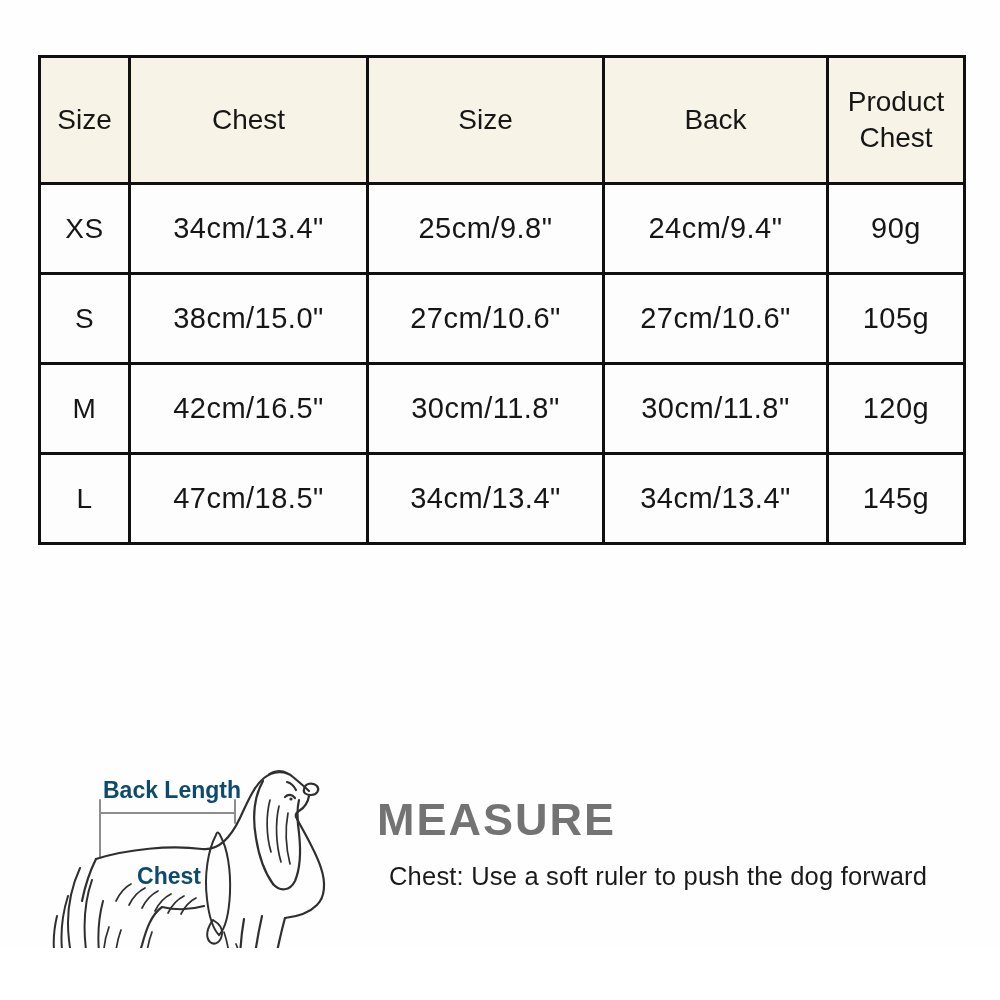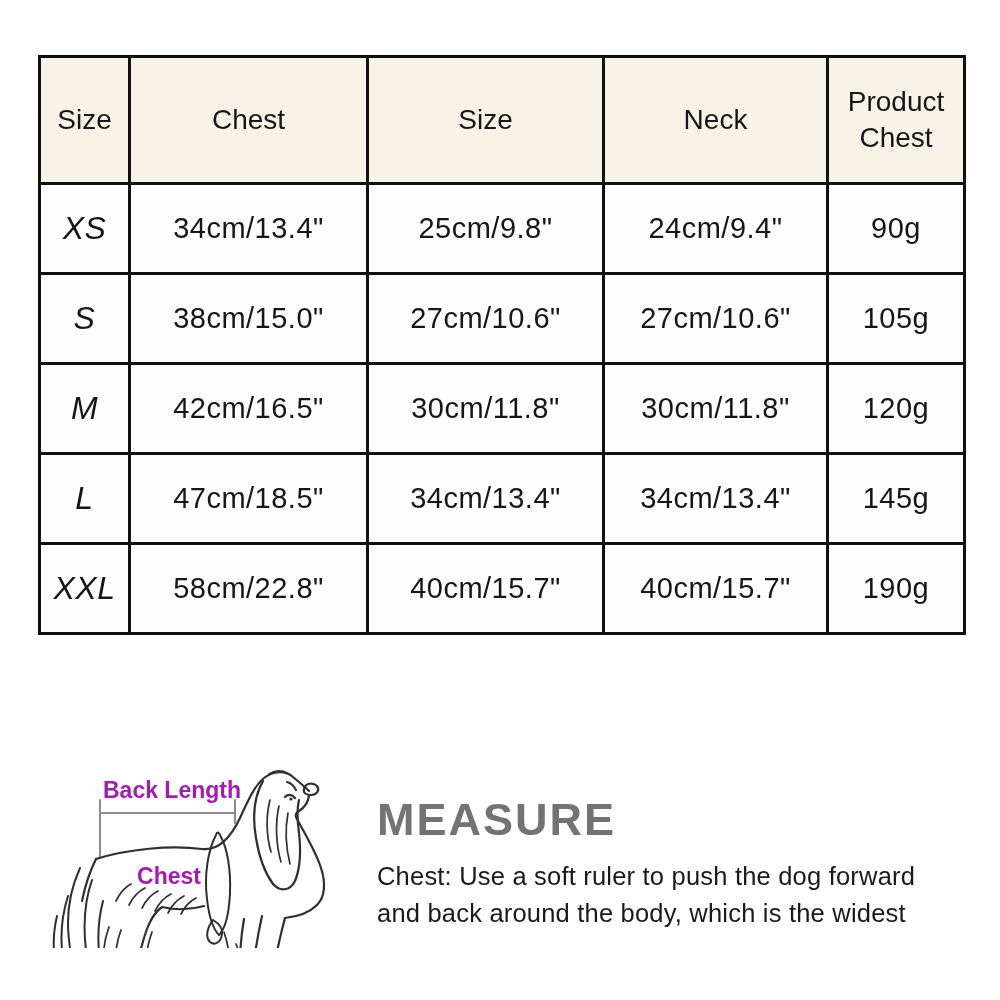--- a/index.html
+++ b/index.html
@@ -37,48 +37,48 @@
     line-height: 36px;
   }
   .size-table tbody tr { height: 90px; }
   .size-table tbody td {
     background: #fdfdfd;
     font-size: 29px;
     font-weight: 400;
     letter-spacing: 0.5px;
     white-space: nowrap;
   }
-  .size-table tbody td.size-col { font-size: 32px; font-style: italic; }
+  .size-table tbody td.size-col { font-size: 28px; }
 
   
   .diagram { position: absolute; left: 0; top: 0; }
   .diagram svg { position: absolute; left: 30px; top: 765px; }
   .diagram-label {
     position: absolute;
     font-weight: 700;
     font-size: 23px;
-    color: #a21caf;
+    color: #0c4a6e;
     text-align: center;
     white-space: nowrap;
   }
   .label-back-length { left: 92px; top: 777px; width: 160px; }
   .label-chest { left: 129px; top: 863px; width: 80px; }
 
   
   .measure { position: absolute; left: 377px; top: 794px; }
   .measure h2 {
     margin: 0;
     font-size: 45px;
     font-weight: 600;
     letter-spacing: 2px;
     line-height: 52px;
     color: #737373;
   }
   .measure p {
-    margin: 12px 0 0 0;
+    margin: 12px 0 0 12px;
     font-size: 25.5px;
     font-weight: 500;
     line-height: 37px;
     letter-spacing: 0.2px;
     white-space: nowrap;
     color: #1a1a1a;
   }
   .measure p + p { margin-top: 0; }
 </style>
 </head>
@@ -92,21 +92,21 @@
         <col style="width:238px">
         <col style="width:236px">
         <col style="width:224px">
         <col style="width:137px">
     </colgroup>
     <thead>
       <tr>
         <th>Size</th>
         <th>Chest</th>
         <th>Size</th>
-        <th>Neck</th>
+        <th>Back</th>
         <th>Product Chest</th>
       </tr>
     </thead>
     <tbody>
       <tr>
         <td class="size-col">XS</td>
         <td>34cm/13.4"</td>
         <td>25cm/9.8"</td>
         <td>24cm/9.4"</td>
         <td>90g</td>
@@ -124,27 +124,20 @@
         <td>30cm/11.8"</td>
         <td>30cm/11.8"</td>
         <td>120g</td>
       </tr>
       <tr>
         <td class="size-col">L</td>
         <td>47cm/18.5"</td>
         <td>34cm/13.4"</td>
         <td>34cm/13.4"</td>
         <td>145g</td>
-      </tr>
-      <tr>
-        <td class="size-col">XXL</td>
-        <td>58cm/22.8"</td>
-        <td>40cm/15.7"</td>
-        <td>40cm/15.7"</td>
-        <td>190g</td>
       </tr>
     </tbody>
   </table>
 
   <div class="diagram">
     <svg width="350" height="235" viewBox="30 765 350 235">
 
       <g stroke="#8d8d8d" stroke-width="2" fill="none" stroke-linecap="round">
         <path d="M100 813 H235"></path>
         <path d="M100 800 V858"></path>
@@ -197,16 +190,15 @@
         <path d="M213 920 C207 928 205 937 210 942 C215 946 221 942 222 934 C223 928 218 923 213 920"></path>
       </g>
     </svg>
     <span class="diagram-label label-back-length">Back Length</span>
     <span class="diagram-label label-chest">Chest</span>
   </div>
 
   <div class="measure">
     <h2>MEASURE</h2>
     <p>Chest: Use a soft ruler to push the dog forward</p>
-    <p>and back around the body, which is the widest</p>
   </div>
 
 </div>
 
 </body></html>

